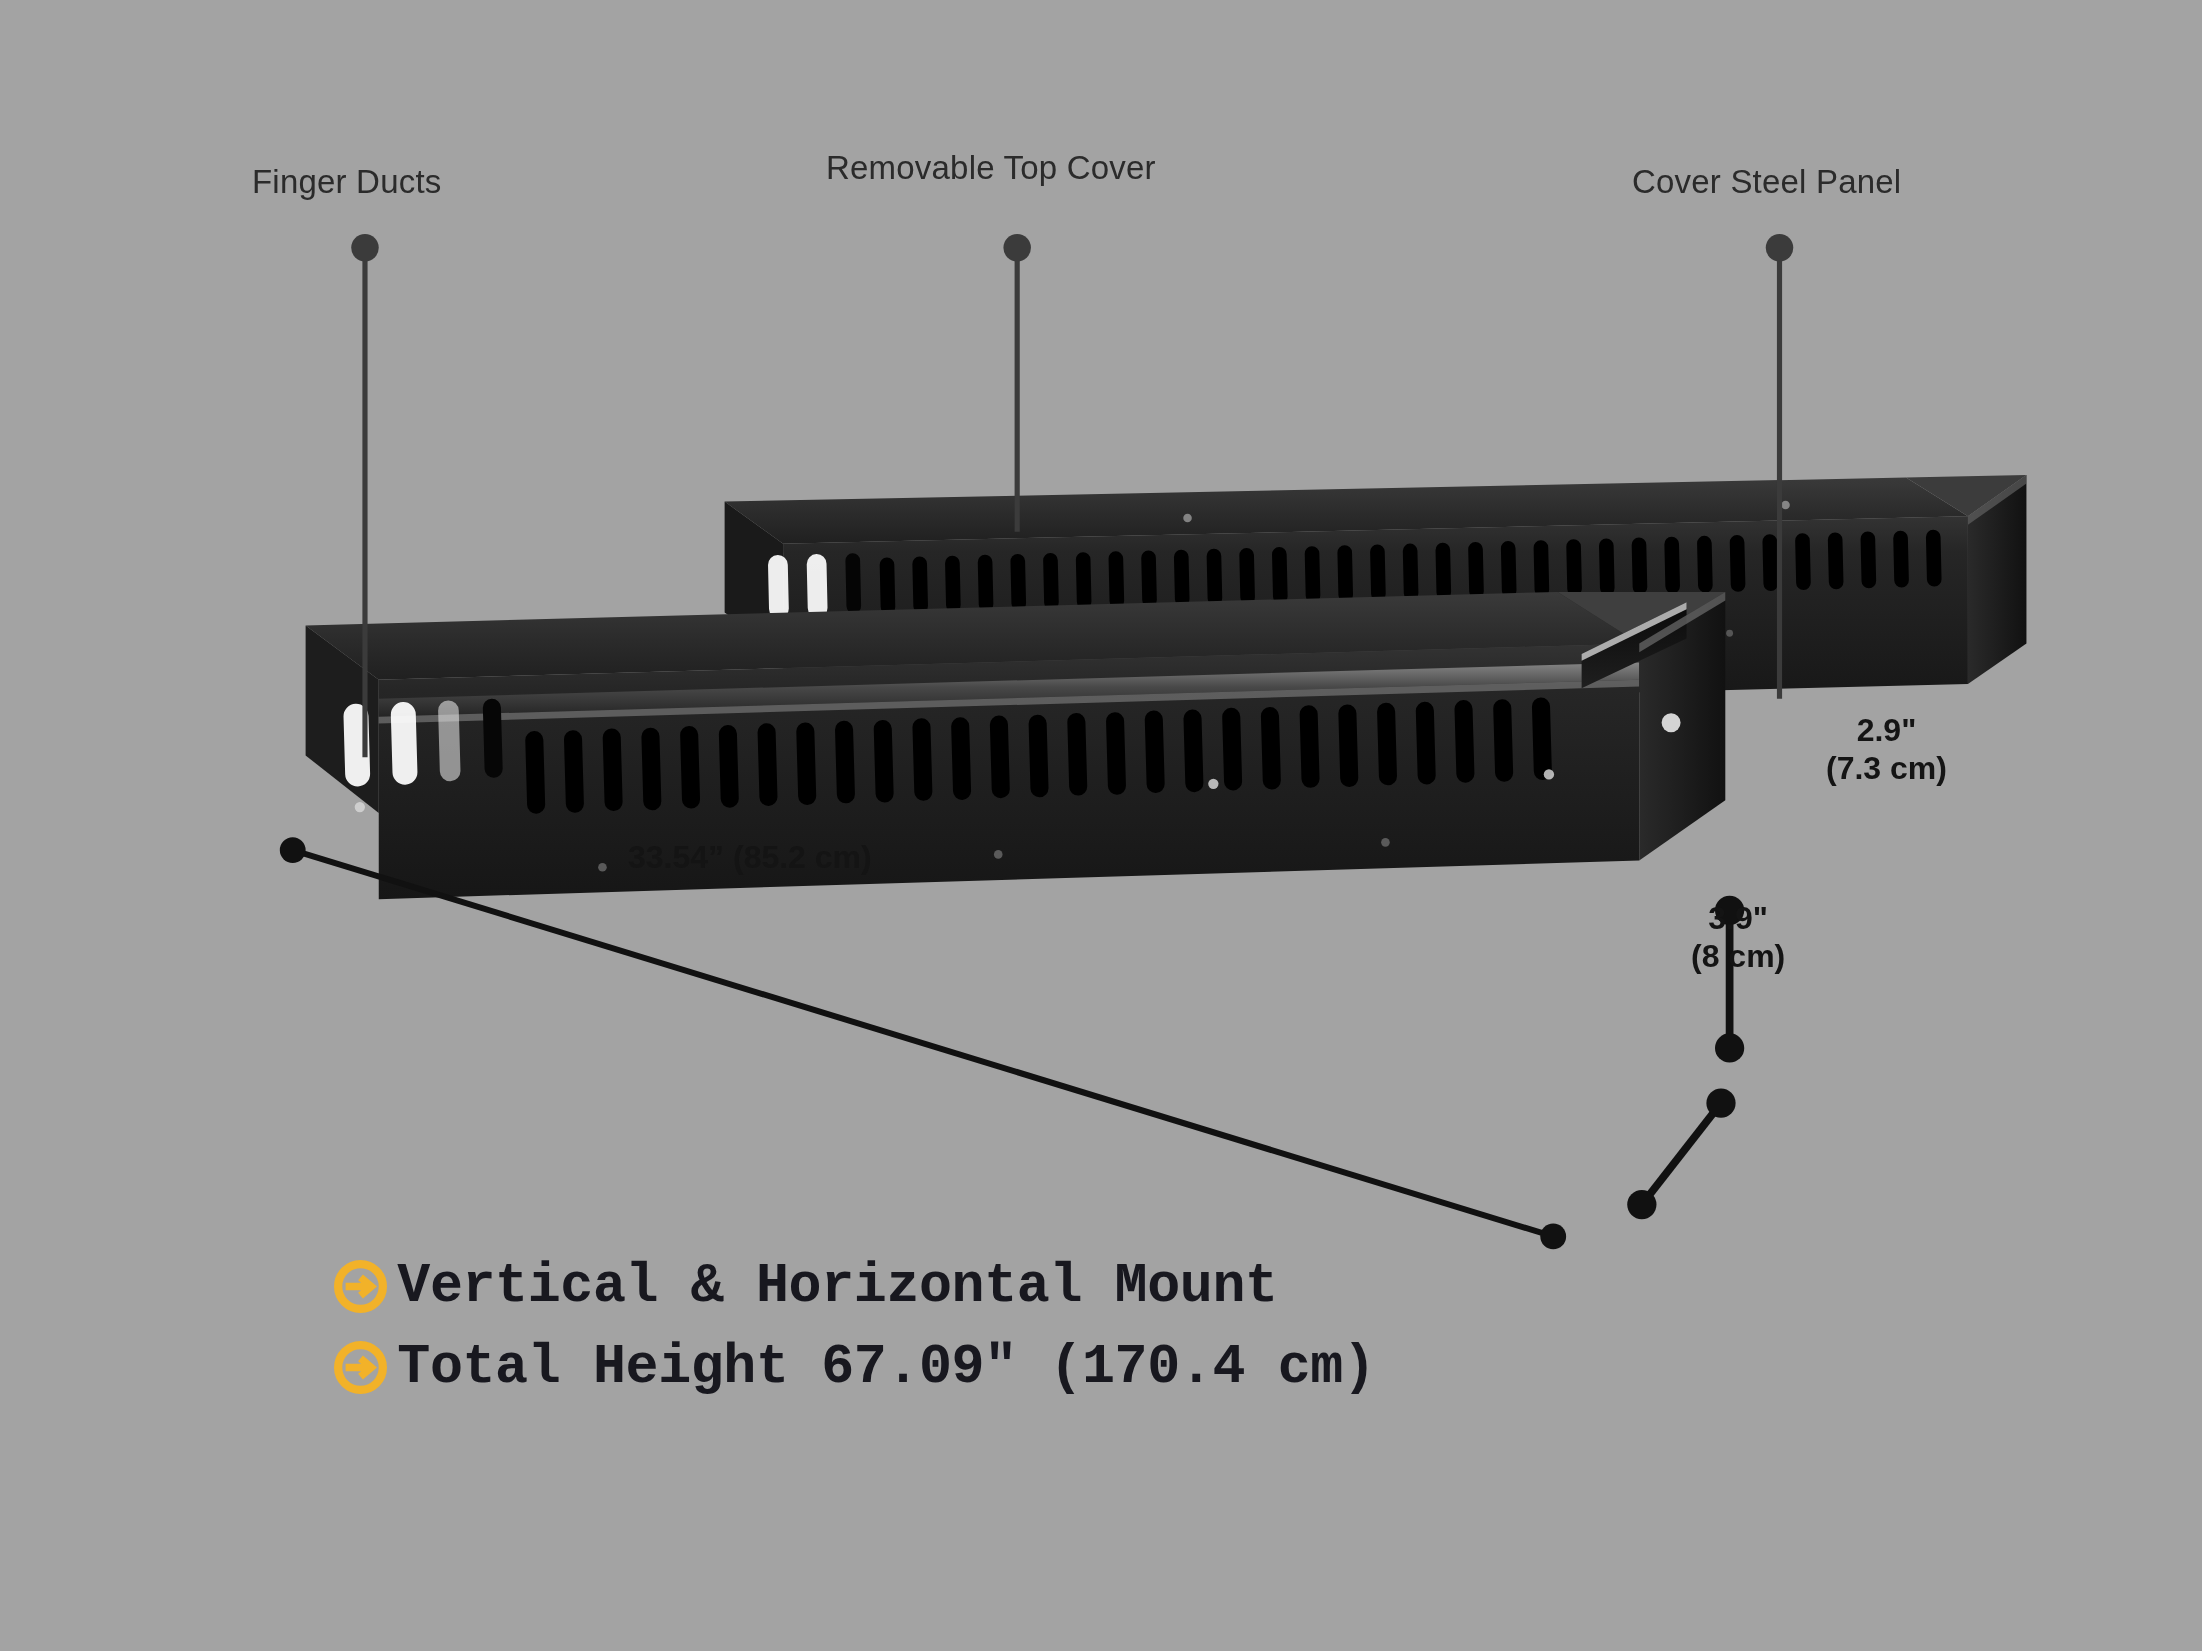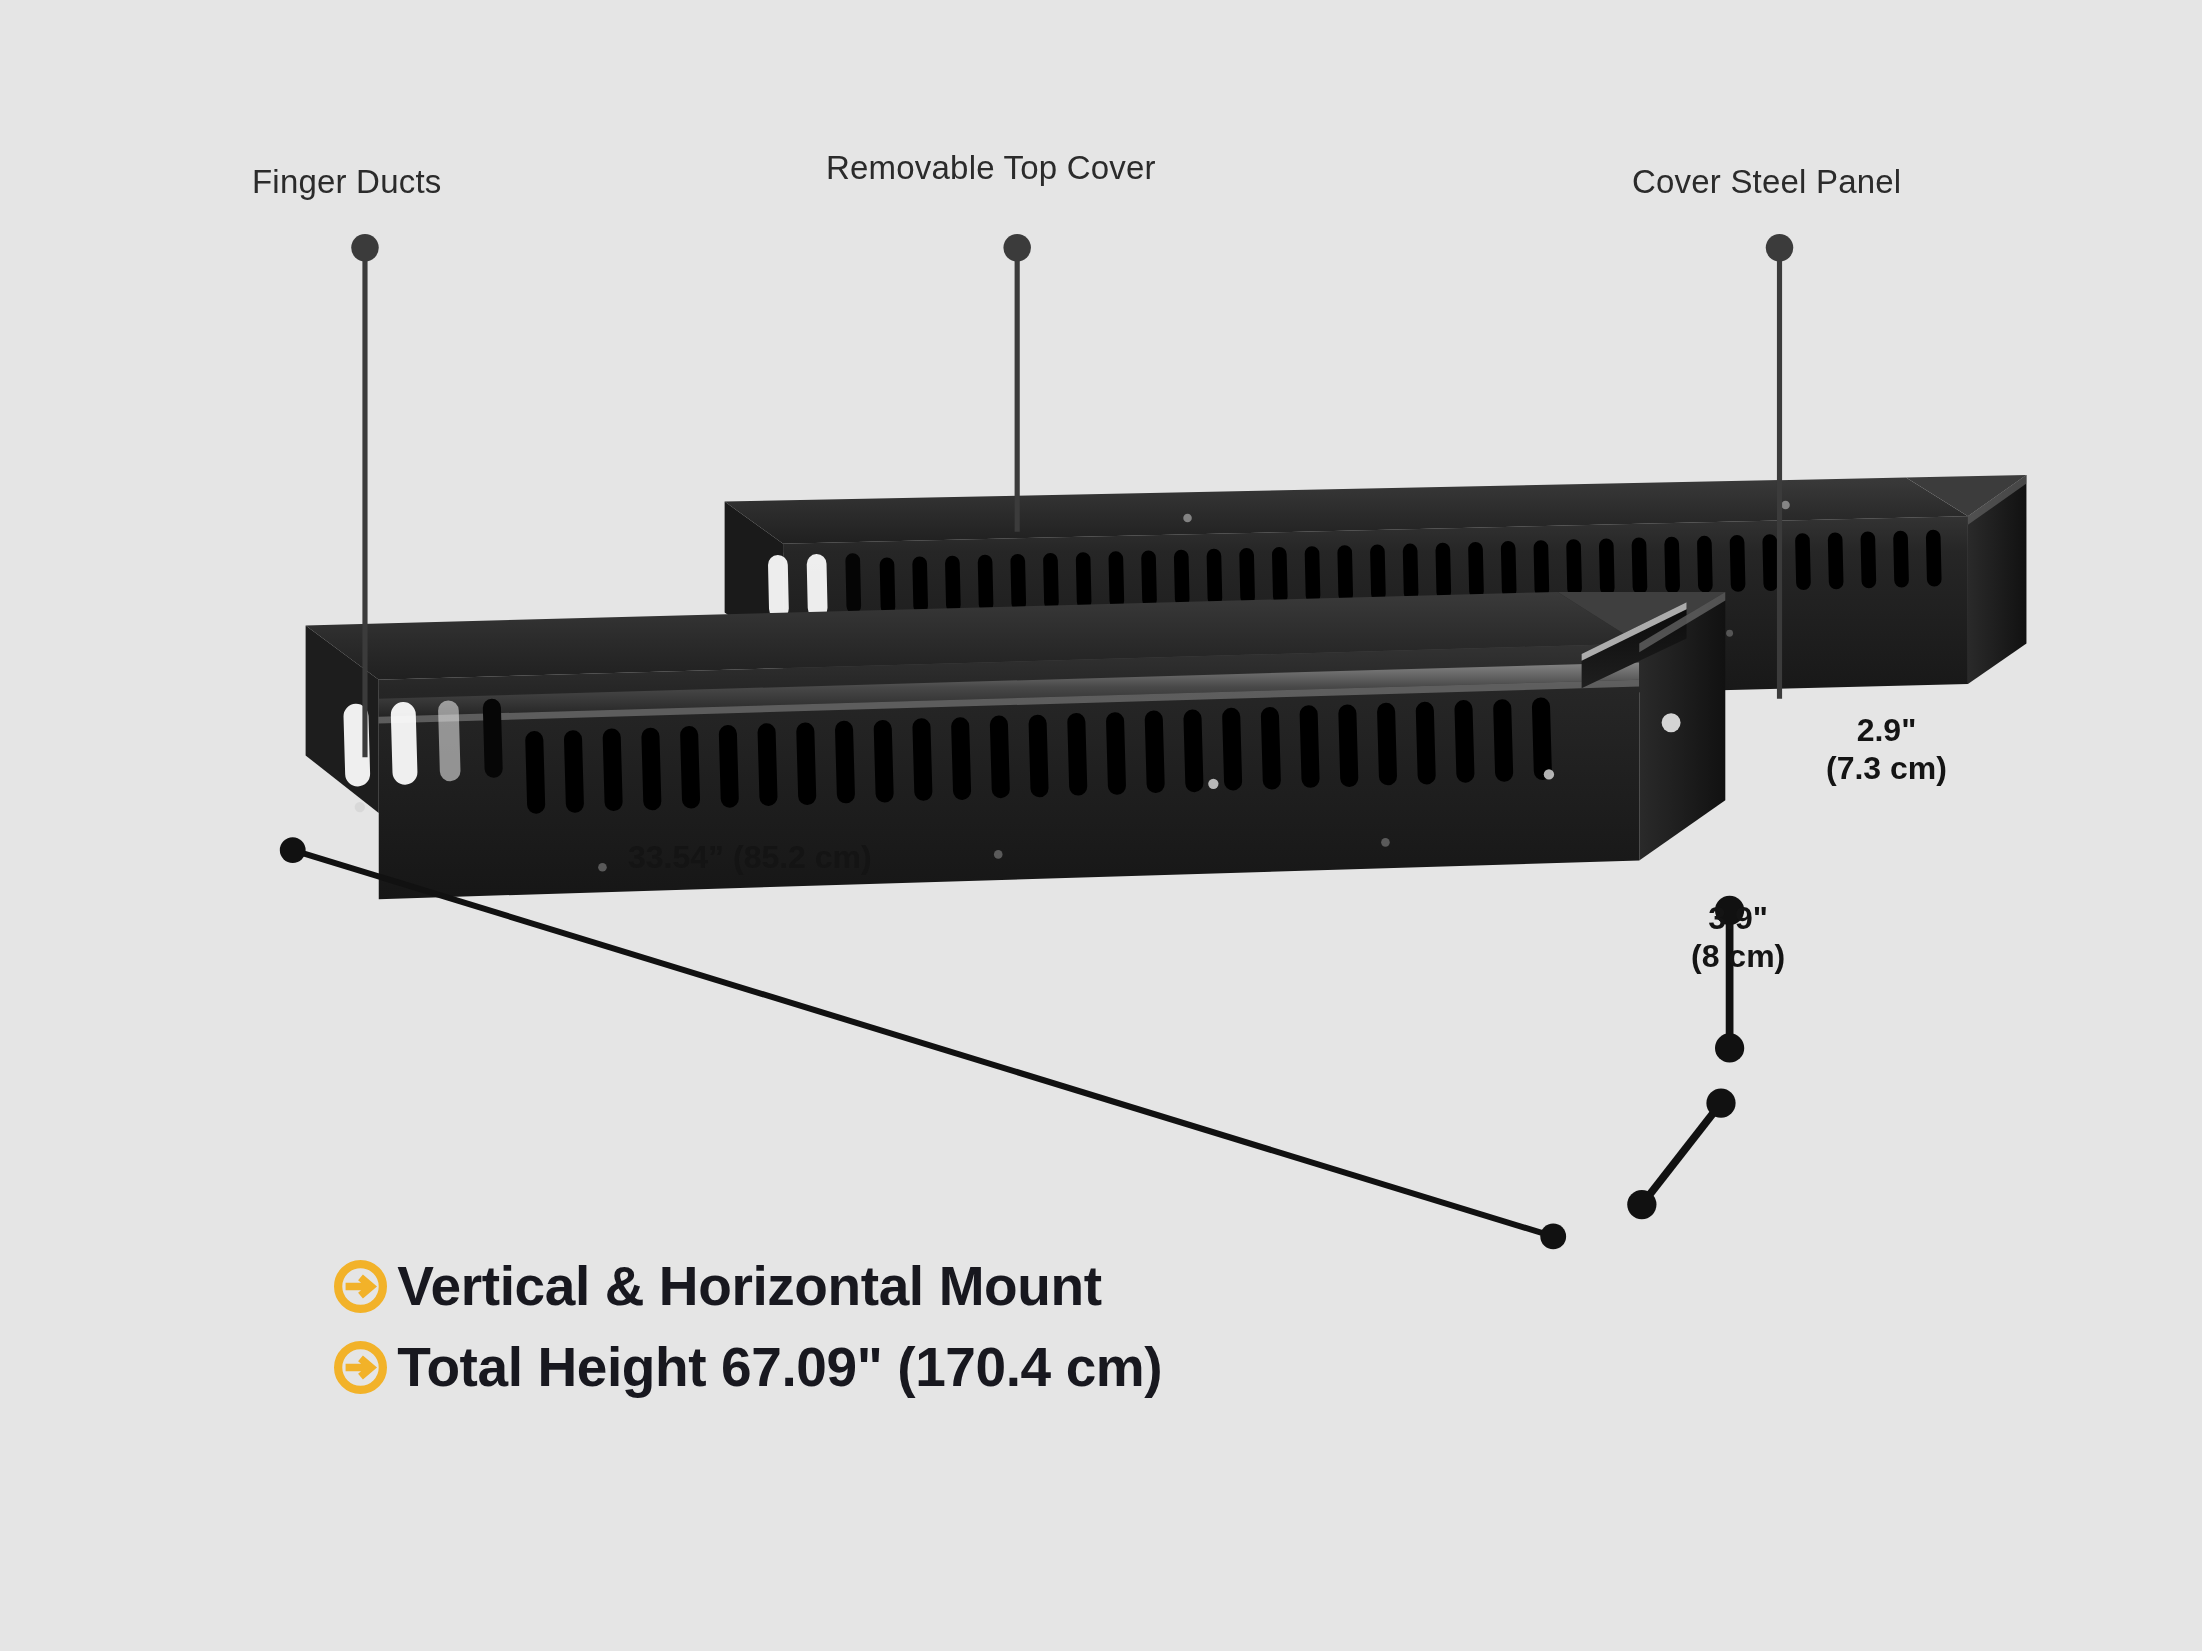--- a/index.html
+++ b/index.html
@@ -14,21 +14,21 @@
     overflow: hidden;
     font-family: "Liberation Sans", sans-serif;
     background: #ffffff;
   }
 
   #stage {
     position: absolute;
     left: 0; top: 0;
     width: 2203px;
     height: 1652px;
-    background: #e5e5e5;
+    background: #a3a3a3;
   }
 
   .diagram-svg {
     position: absolute;
     left: 0; top: 0;
     width: 2203px;
     height: 1652px;
     display: block;
   }
 
@@ -88,21 +88,21 @@
     height: 81px;
   }
   .bullet-icon {
     flex: 0 0 auto;
     width: 53px;
     height: 53px;
     margin-right: 10.3px;
     display: block;
   }
   .feature-text {
-    font-family: Liberation Sans, sans-serif;
+    font-family: Liberation Mono, monospace;
     font-size: 55px;
     font-weight: 700;
     color: #18181f;
     letter-spacing: -0.4px;
     white-space: nowrap;
     line-height: 1;
   }
 </style>
 </head>
 <body>

